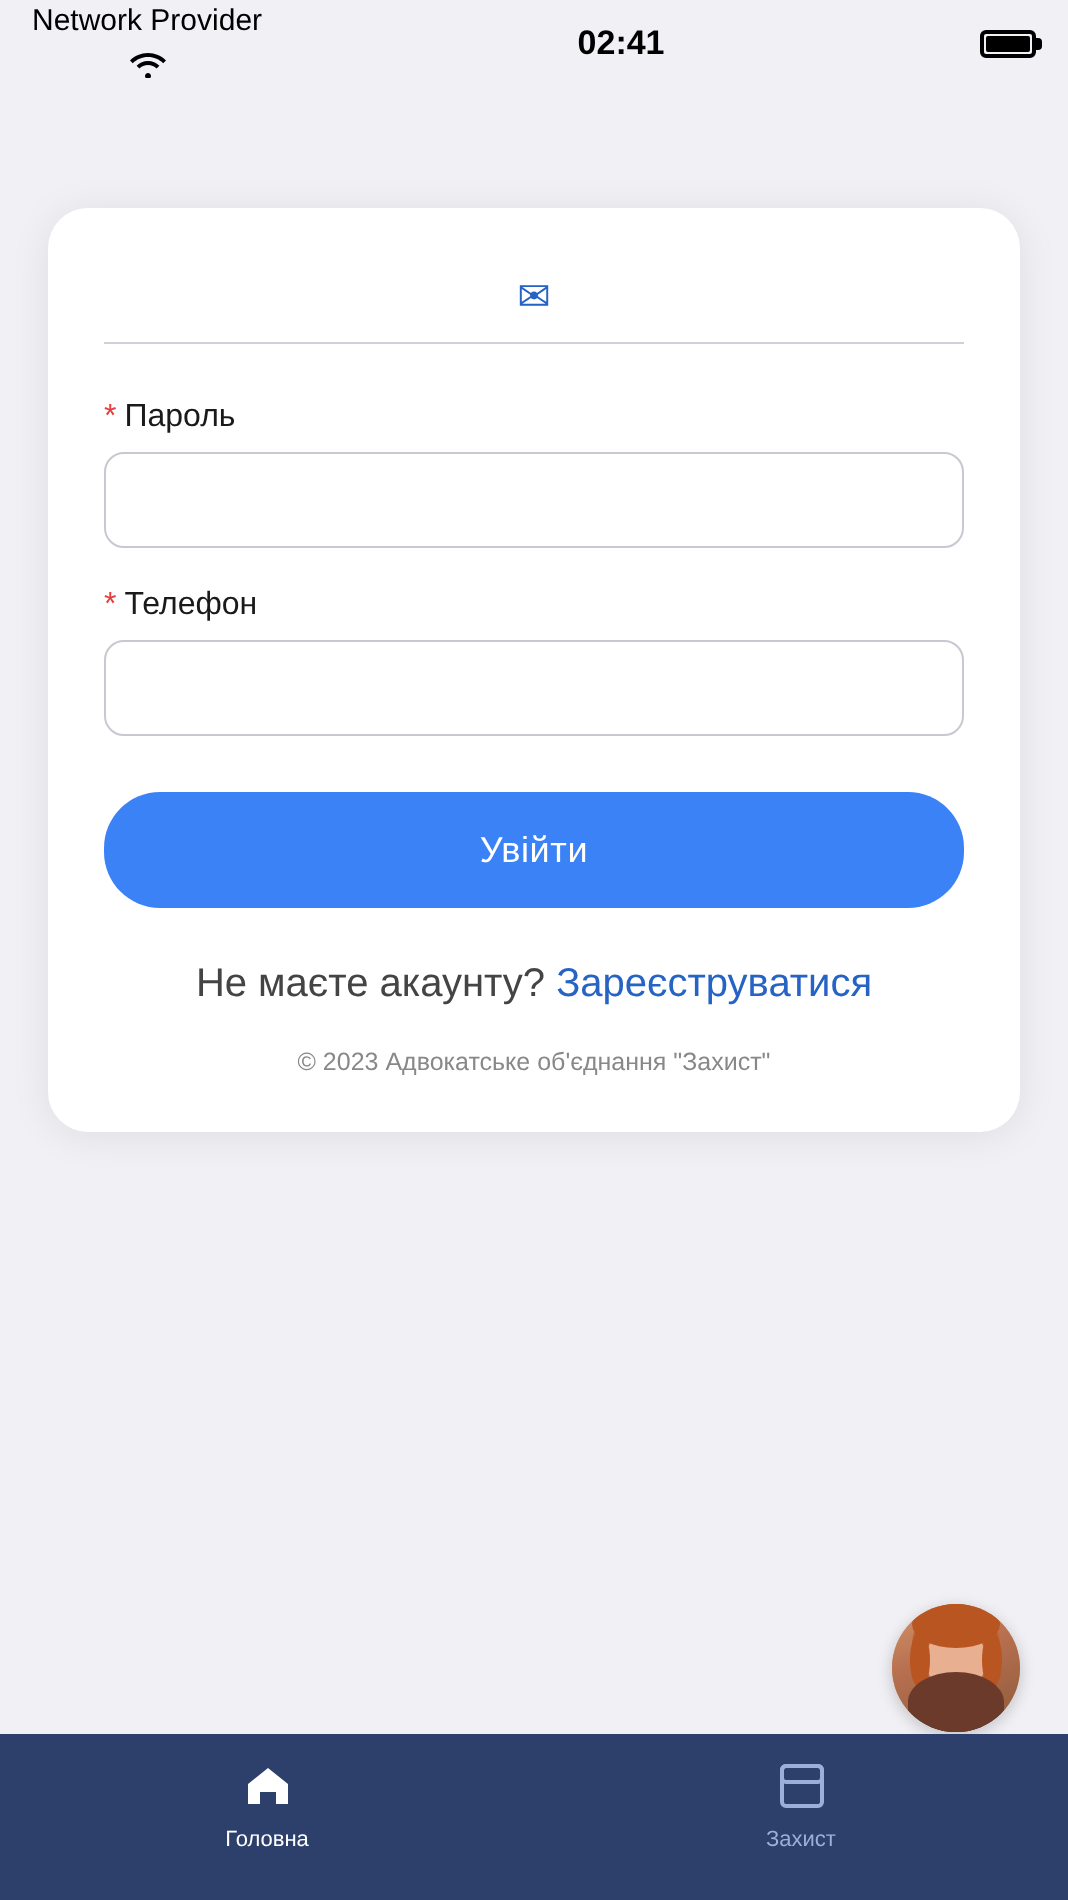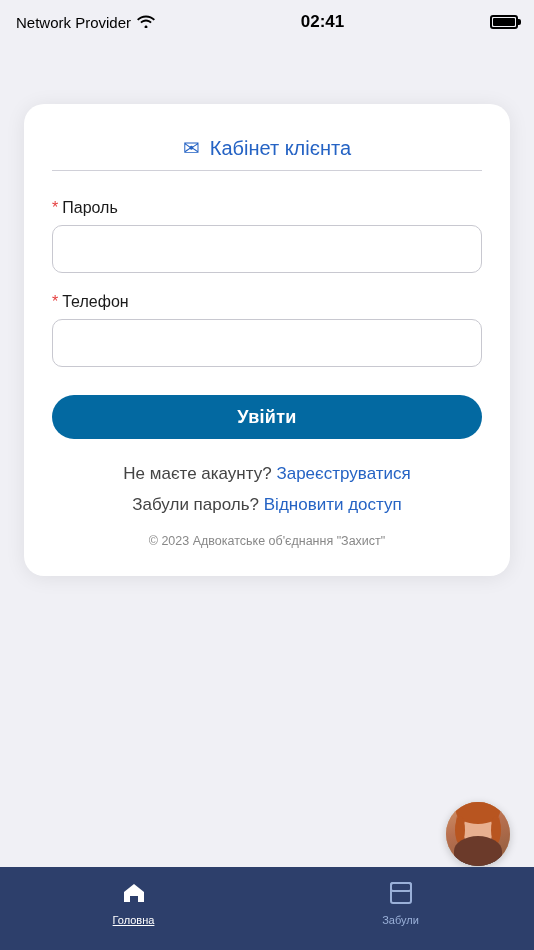--- a/index.html
+++ b/index.html
@@ -23,20 +23,21 @@
       padding: 0 16px;
       background: #f0f0f5;
     }
     .status-left {
       display: flex;
       align-items: center;
       gap: 6px;
       font-size: 15px;
       font-weight: 500;
       color: #000;
+      flex-direction: column;
     }
     .wifi-icon {
       display: inline-block;
     }
     .status-center {
       font-size: 17px;
       font-weight: 600;
       color: #000;
     }
     .status-right {
@@ -144,37 +145,37 @@
       padding: 0 16px;
       font-size: 16px;
       color: #1a1a1a;
       background: #fff;
       outline: none;
     }
 
     
     .login-btn {
       width: 100%;
-      height: 44px;
-      background: #0369a1;
+      height: 58px;
+      background: #3b82f6;
       color: #fff;
       border: none;
       border-radius: 28px;
       font-size: 18px;
-      font-weight: 700;
+      font-weight: 400;
       cursor: pointer;
       margin-top: 8px;
       margin-bottom: 20px;
       letter-spacing: 0.3px;
     }
 
     
     .footer-links {
       text-align: center;
-      font-size: 17px;
+      font-size: 20px;
       color: #444;
       line-height: 1.8;
     }
     .footer-links a {
       color: #2563c4;
       text-decoration: none;
     }
     .copyright {
       text-align: center;
       font-size: 12.5px;
@@ -251,21 +252,20 @@
     }
     .nav-icon.active {
       color: #fff;
     }
     .nav-label {
       font-size: 11px;
       color: #9ab0d8;
     }
     .nav-label.active {
       color: #fff;
-      text-decoration: underline;
     }
   </style>
 </head>
 <body>
 
 <div class="status-bar">
   <div class="status-left">
     <span>Network Provider</span>
     <span class="wifi-icon">
       <svg width="18" height="14" viewBox="0 0 18 14" fill="none">
@@ -283,21 +283,20 @@
   </div>
 </div>
 
 <div class="main-content">
   <div class="login-card">
     
     
     <div class="card-header">
       <div class="card-title-row">
         <span class="mail-icon">✉</span>
-        <span class="card-title">Кабінет клієнта</span>
       </div>
       <div class="card-divider"></div>
     </div>
 
     
     <div class="form-group">
       <div class="form-label">
         <span class="required-star">*</span>
         <span>Пароль</span>
       </div>
@@ -314,24 +313,20 @@
     </div>
 
     
     <button class="login-btn">Увійти</button>
 
     
     <div class="footer-links">
       <div>
         <span>Не маєте акаунту?</span>
         <a href="#">Зареєструватися</a>
-      </div>
-      <div>
-        <span>Забули пароль?</span>
-        <a href="#">Відновити доступ</a>
       </div>
     </div>
 
     
     <div class="copyright">© 2023 Адвокатське об'єднання "Захист"</div>
 
   </div>
 </div>
 
 <div class="avatar-floating">
@@ -366,17 +361,17 @@
     <span class="nav-label active">Головна</span>
   </div>
 
   <div class="nav-item">
     <span class="nav-icon">
       <svg width="22" height="22" viewBox="0 0 22 22" fill="none">
         <rect x="1" y="1" width="20" height="20" rx="2" stroke="#9ab0d8" stroke-width="2"></rect>
         <rect x="1" y="1" width="20" height="8" rx="2" fill="none" stroke="#9ab0d8" stroke-width="2"></rect>
       </svg>
     </span>
-    <span class="nav-label">Забули</span>
+    <span class="nav-label">Захист</span>
   </div>
 
 
 </div>
 
 </body></html>

